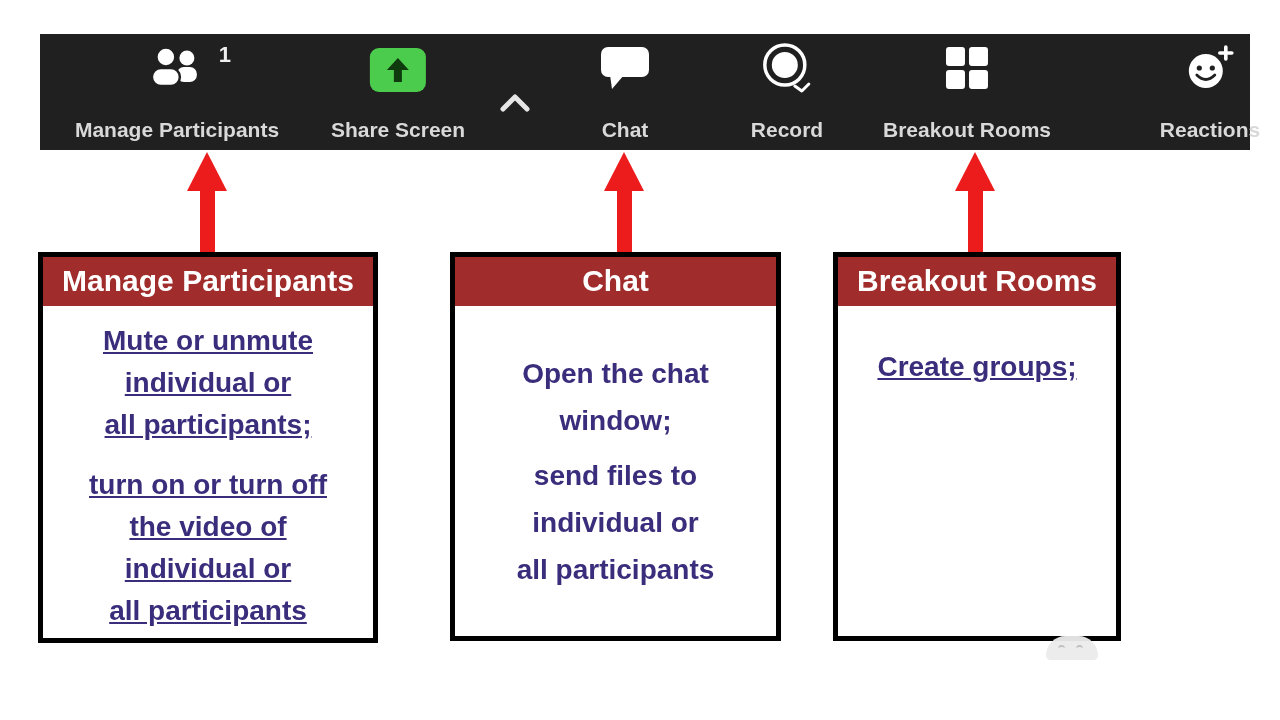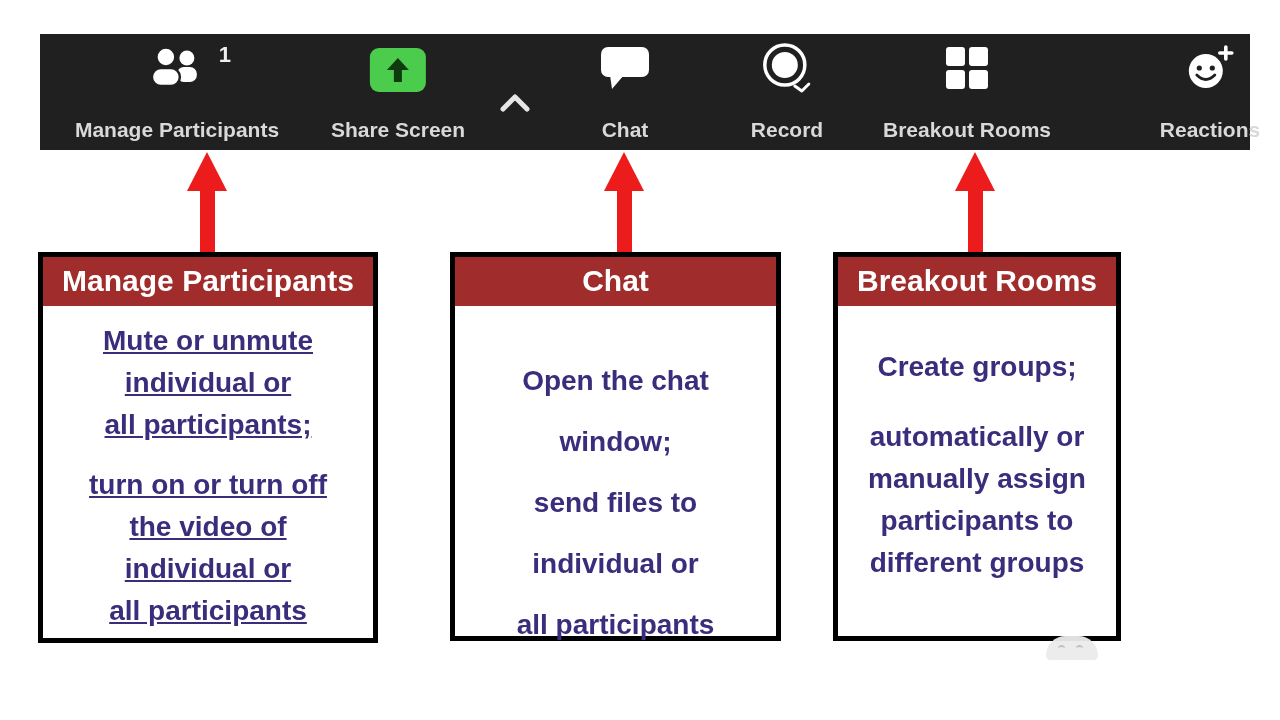--- a/index.html
+++ b/index.html
@@ -29,24 +29,24 @@
   .callout { position:absolute; background:#ffffff; border:5px solid #000000; }
   .callout-header { background:#a02c2c; color:#ffffff; font-weight:bold; font-size:30px;
                     text-align:center; line-height:1; padding:9px 2px 10px; white-space:nowrap; }
   .callout-para { color:#3a2d7c; font-weight:bold; font-size:28px; text-align:center;
                   white-space:pre-line; line-height:42px; }
   .c1 { left:38px;  top:252px; width:340px; height:391px; }
   .c2 { left:450px; top:252px; width:331px; height:389px; }
   .c3 { left:833px; top:252px; width:288px; height:389px; }
   .c1 .p1 { margin-top:14px;text-decoration:underline; }
   .c1 .p2 { margin-top:18px;text-decoration:underline; }
-  .c2 .callout-para { line-height:61px; }
+  .c2 .callout-para { line-height:47px; }
   .c2 .p1 { margin-top:44px; }
-  .c2 .p2 { margin-top:0; }
-  .c3 .p1 { margin-top:40px; }
+  .c2 .p2 { margin-top:8px; }
+  .c3 .p1 { margin-top:40px;text-decoration:underline; }
   .c3 .p2 { margin-top:28px; }
 
   
   .watermark { position:absolute; left:1046px; top:636px; width:52px; height:24px;
                background:#ececec; border-radius:26px 26px 6px 6px; z-index:5; opacity:.95; }
   .watermark:before, .watermark:after { content:""; position:absolute; top:9px; width:7px; height:5px;
                border-top:2px solid #bdbdbd; border-radius:50%; }
   .watermark:before { left:12px; }
   .watermark:after  { left:30px; }
 </style>
@@ -188,21 +188,17 @@
     <div class="callout-para p1">Open the chat
 window;</div>
     <div class="callout-para p2">send files to
 individual or
 all participants</div>
   </div>
 
   <div class="callout c3">
     <div class="callout-header">Breakout Rooms</div>
     <div class="callout-para p1">Create groups;</div>
-    <div class="callout-para p2">automatically or
-manually assign
-participants to
-different groups</div>
   </div>
 
   <div class="watermark"></div>
 
 </div>
 
 </body></html>

